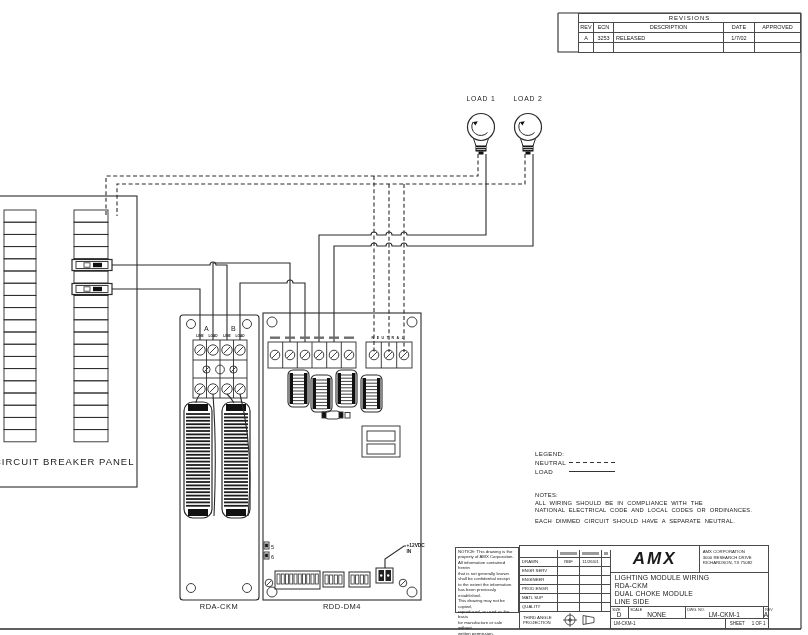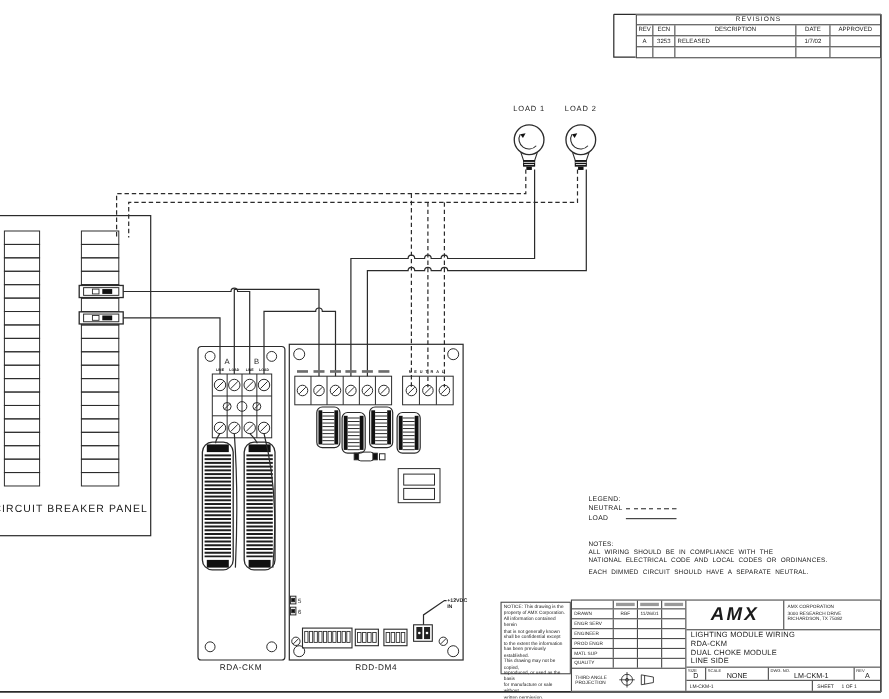--- a/index.html
+++ b/index.html
@@ -30,21 +30,21 @@
   .dashline{width:46px;height:1px;background:repeating-linear-gradient(90deg,#333 0 4px,transparent 4px 7px);}
   .solidline{width:46px;height:1px;background:#333;}
   .notes{left:535px;top:492px;font-size:5.8px;line-height:7.6px;letter-spacing:0.2px;word-spacing:2px;}
   .notes .nt3{margin-top:3px;}
 
   
   .notice{left:455px;top:547px;width:64px;height:66px;border:1px solid #4a4a4a;
           font-size:4.3px;line-height:5.45px;padding:1px 2px;letter-spacing:0;}
 
   
-  .tb{left:519px;top:545px;width:282px;height:84px;border:1px solid #4a4a4a;display:flex;background:#fff;}
+  .tb{left:519px;top:545px;width:250px;height:84px;border:1px solid #4a4a4a;display:flex;background:#fff;align-items:flex-end;}
   .signoff{width:104px;border-right:1px solid #4a4a4a;display:flex;flex-direction:column;}
   .so-row{display:flex;height:9px;border-bottom:1px solid #4a4a4a;font-size:4.3px;line-height:8px;}
   .so-row.hd{height:8px;}
   .so-row .l{width:38px;padding-left:2px;border-right:1px solid #4a4a4a;}
   .so-row .m{width:22px;border-right:1px solid #4a4a4a;text-align:center;}
   .so-row .d{width:22px;border-right:1px solid #4a4a4a;text-align:center;}
   .so-row .a{flex:1;}
   .smudge{height:2.5px;background:#9a9a9a;margin:2px 2px 0 2px;}
   .proj{flex:1;display:flex;align-items:center;gap:3px;padding-left:3px;}
   .proj .ptxt{font-size:4.3px;line-height:5px;width:34px;}

